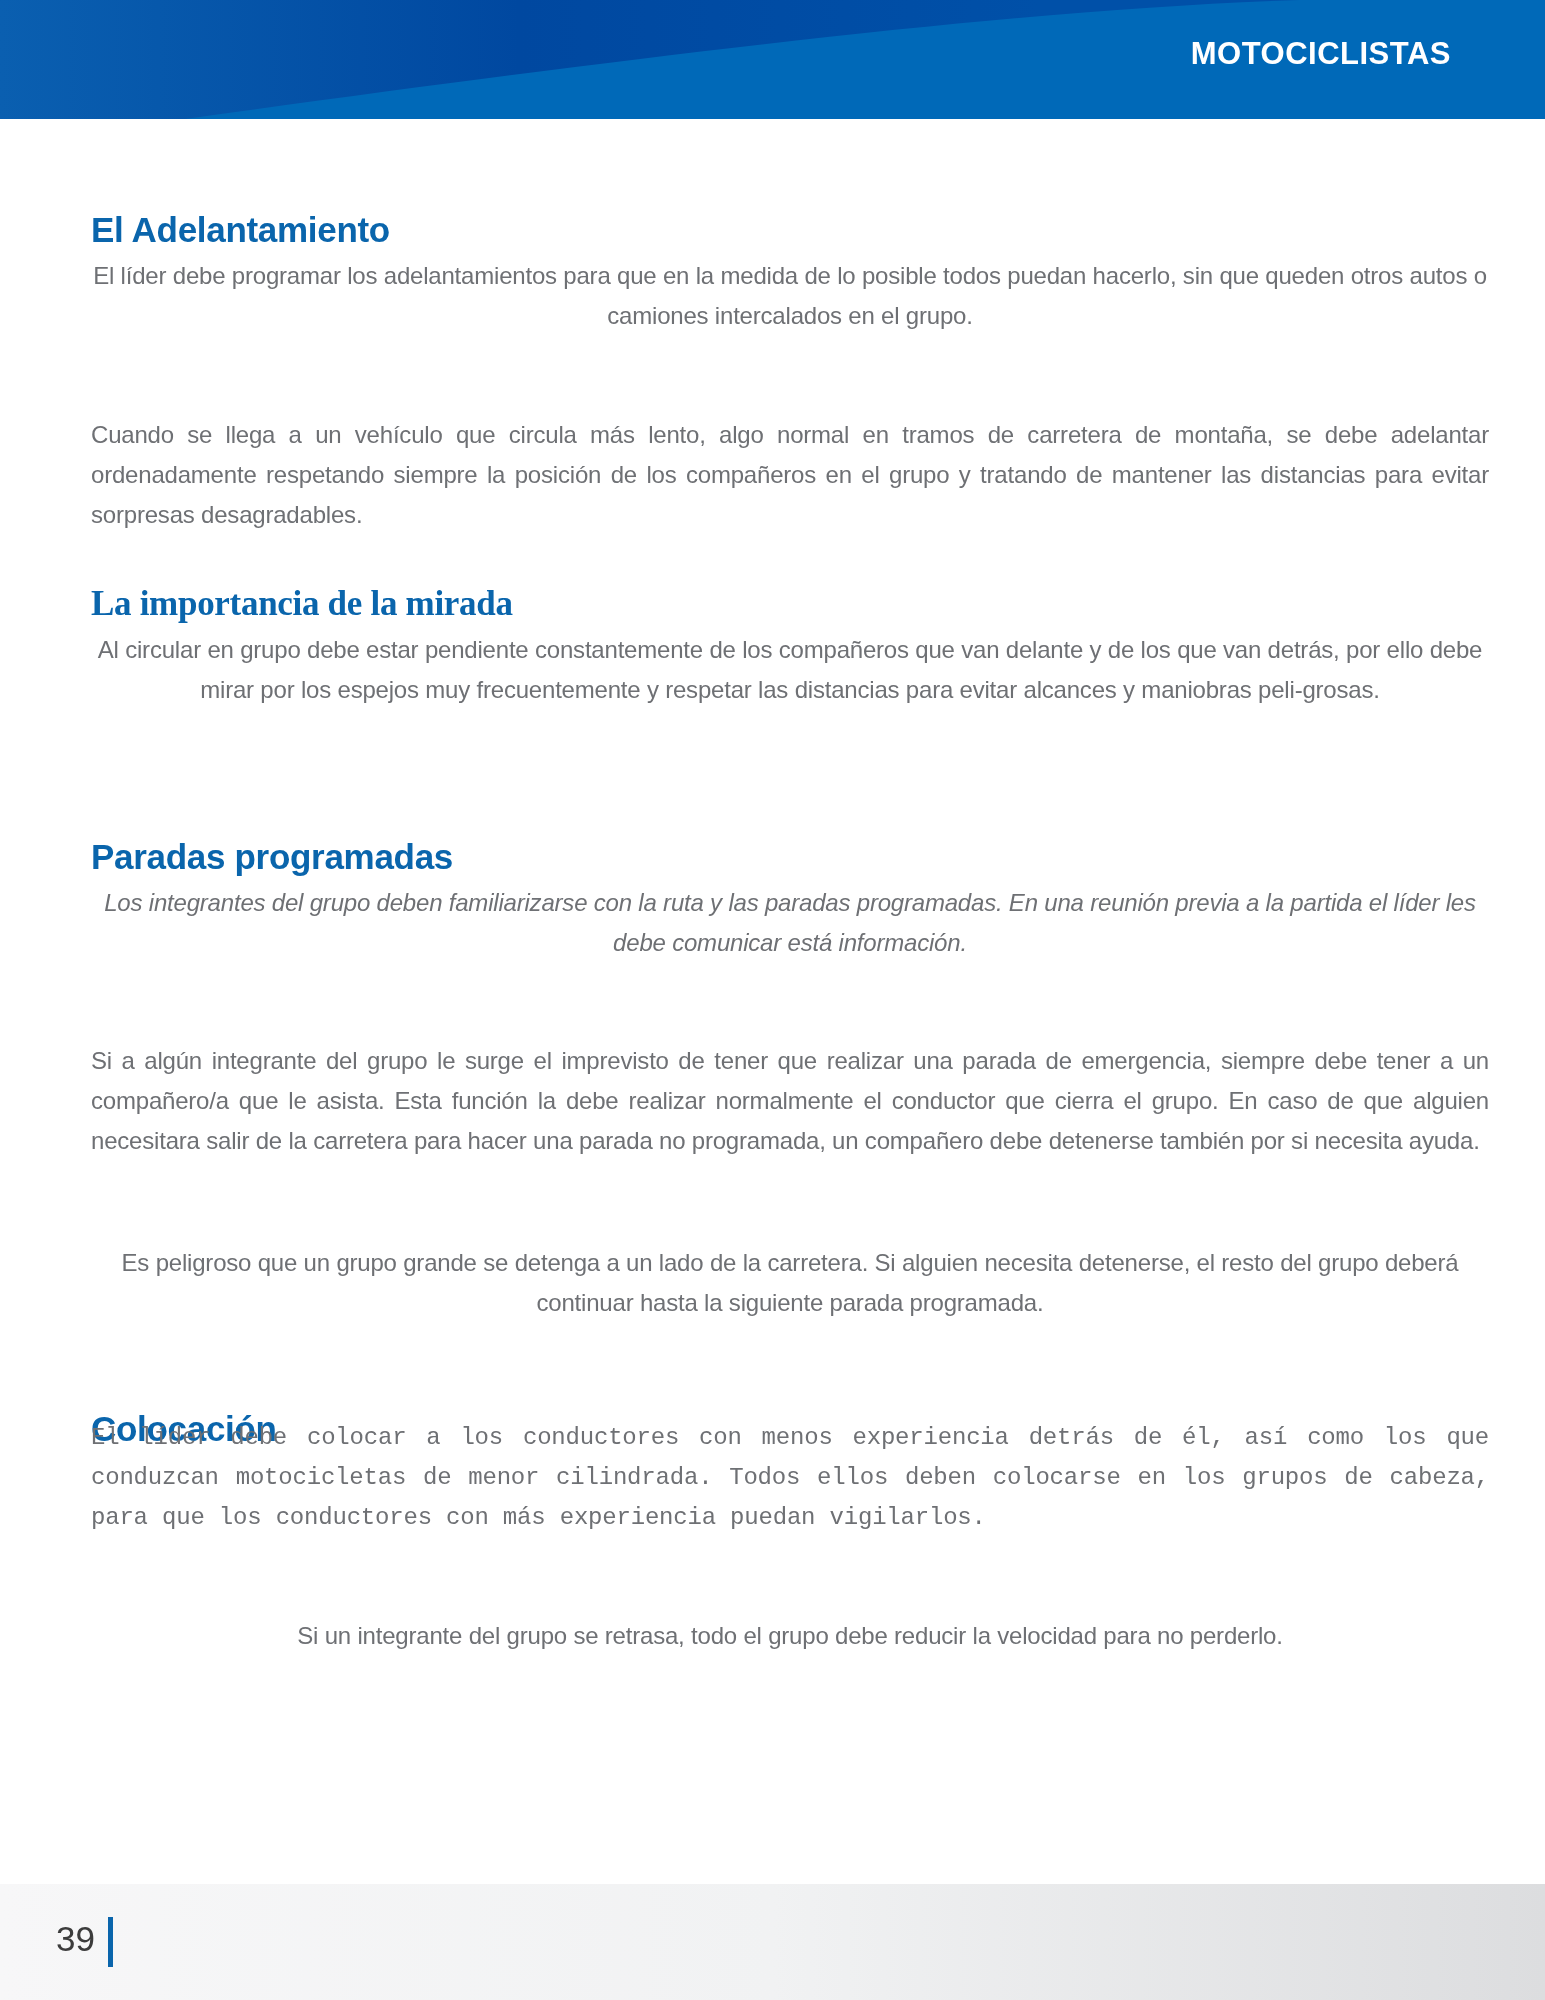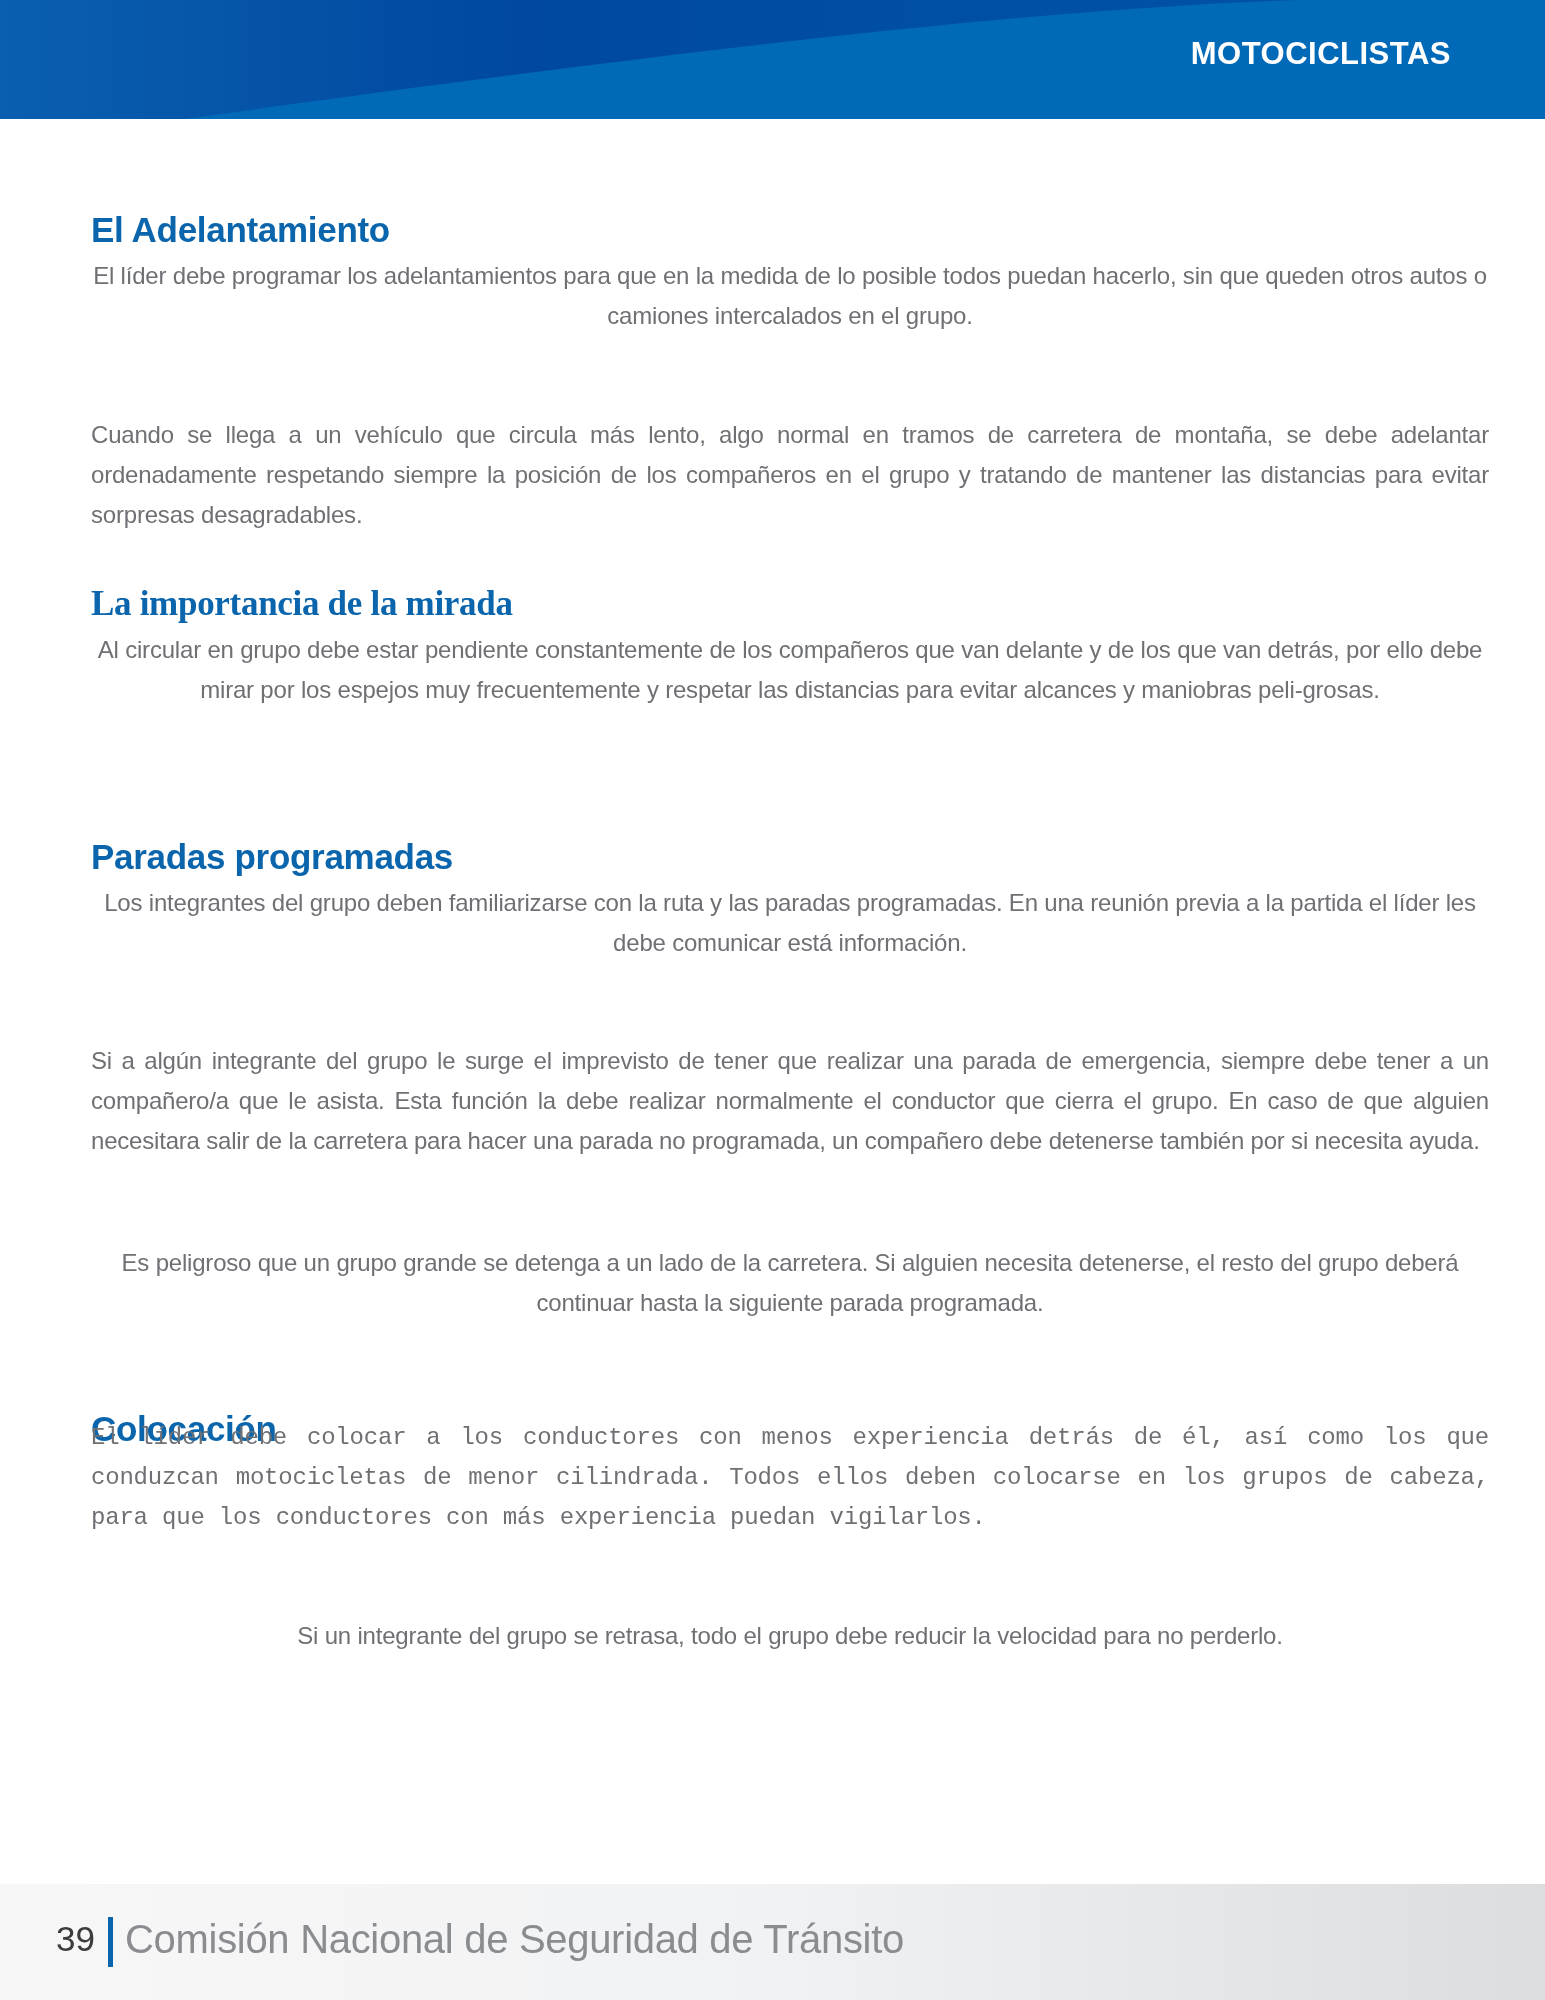--- a/index.html
+++ b/index.html
@@ -66,26 +66,25 @@
 
 <div class="content">
   <h2 class="h" style="top:210px;">El Adelantamiento</h2>
   <p class="p left" style="top:256px;">El líder debe programar los adelantamientos para que en la medida de lo posible todos puedan hacerlo, sin que queden otros autos o camiones intercalados en el grupo.</p>
   <p class="p" style="top:415px;">Cuando se llega a un vehículo que circula más lento, algo normal en tramos de carretera de montaña, se debe adelantar ordenadamente respetando siempre la posición de los compañeros en el grupo y tratando de mantener las distancias para evitar sorpresas desagradables.</p>
 
   <h2 class="h" style="top:584px;font-family:Liberation Serif, serif;">La importancia de la mirada</h2>
   <p class="p left" style="top:630px;">Al circular en grupo debe estar pendiente constantemente de los compañeros que van delante y de los que van detrás, por ello debe mirar por los espejos muy frecuentemente y respetar las distancias para evitar alcances y maniobras peli-grosas.</p>
 
   <h2 class="h" style="top:837px;">Paradas programadas</h2>
-  <p class="p left" style="top:883px;">Los integrantes del grupo deben familiarizarse con la ruta y las paradas programadas. En una reunión previa a la partida el líder les debe comunicar está información.</p>
+  <p class="p left" style="top:883px;font-style:italic;">Los integrantes del grupo deben familiarizarse con la ruta y las paradas programadas. En una reunión previa a la partida el líder les debe comunicar está información.</p>
   <p class="p" style="top:1041px;">Si a algún integrante del grupo le surge el imprevisto de tener que realizar una parada de emergencia, siempre debe tener a un compañero/a que le asista. Esta función la debe realizar normalmente el conductor que cierra el grupo. En caso de que alguien necesitara salir de la carretera para hacer una parada no programada, un compañero debe detenerse también por si necesita ayuda.</p>
   <p class="p left" style="top:1243px;">Es peligroso que un grupo grande se detenga a un lado de la carretera. Si alguien necesita detenerse, el resto del grupo deberá continuar hasta la siguiente parada programada.</p>
 
   <h2 class="h" style="top:1372px;margin-top:37px;">Colocación</h2>
   <p class="p" style="top:1418px;font-family:Liberation Mono, monospace;">El líder debe colocar a los conductores con menos experiencia detrás de él, así como los que conduzcan motocicletas de menor cilindrada. Todos ellos deben colocarse en los grupos de cabeza, para que los conductores con más experiencia puedan vigilarlos.</p>
   <p class="p left" style="top:1616px;">Si un integrante del grupo se retrasa, todo el grupo debe reducir la velocidad para no perderlo.</p>
 </div>
 
 <div class="footer">
   <span class="page-num">39</span>
   <span class="footer-bar"></span>
-  <span class="footer-text">Comisión Nacional de Seguridad de Tránsito</span>
 </div>
 
 </body></html>

